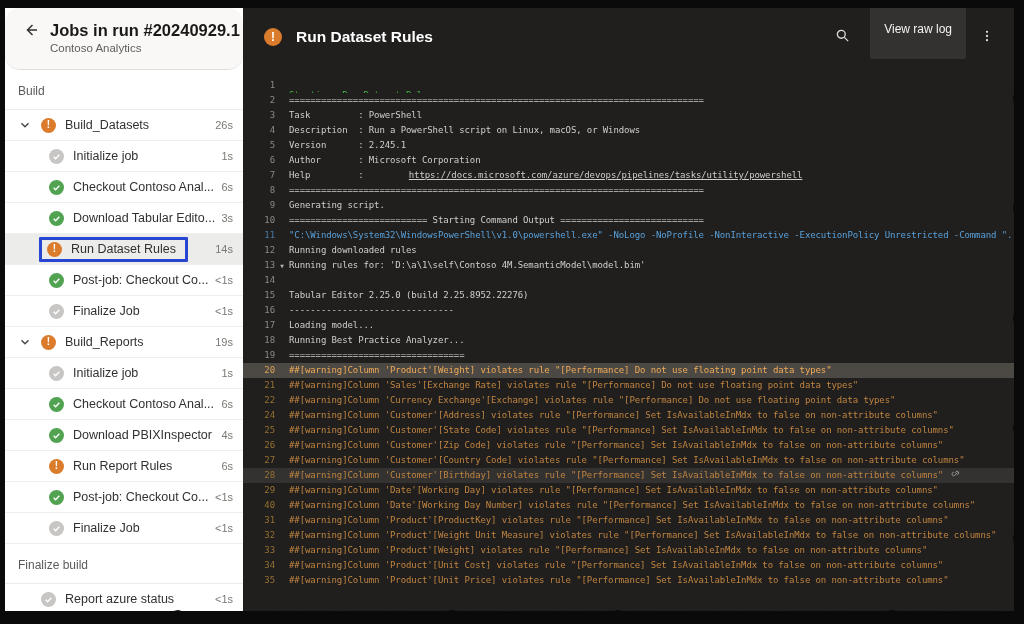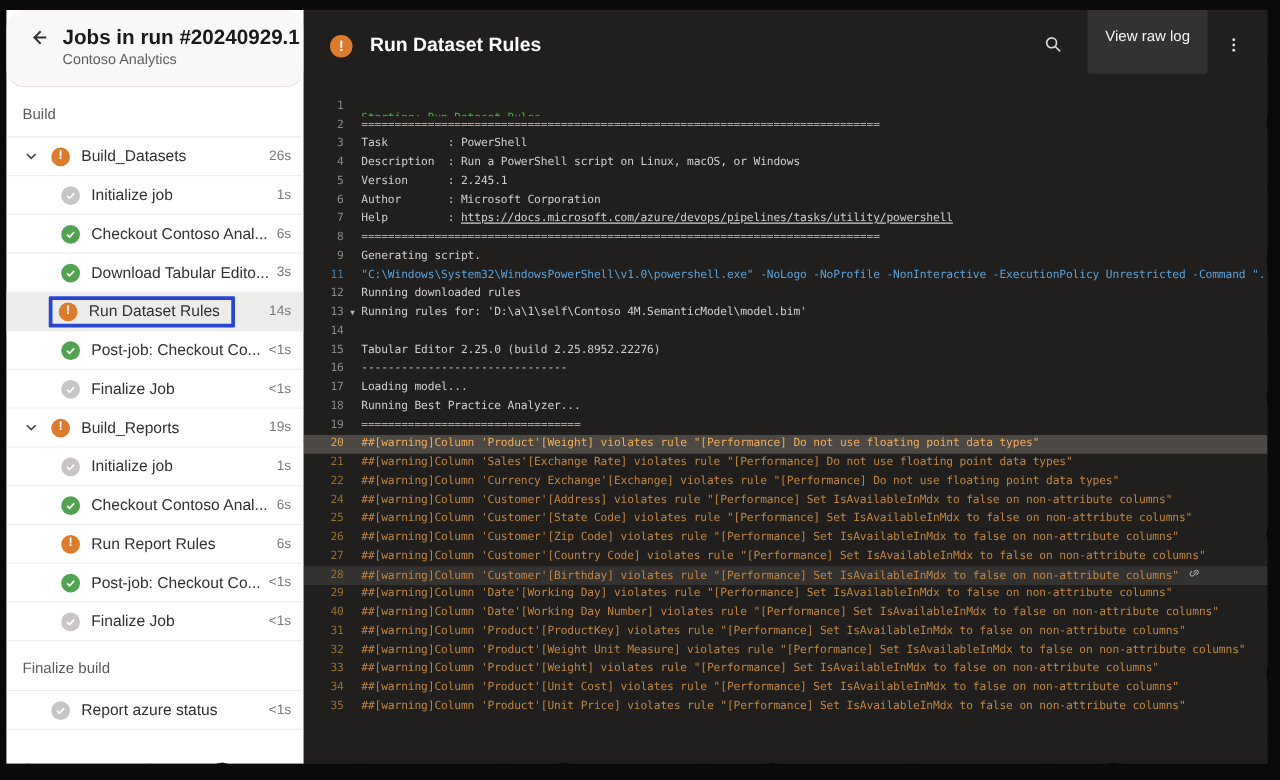--- a/index.html
+++ b/index.html
@@ -56,21 +56,21 @@
   .logline.t-green .txt { color:#43b843;margin-top:10px; }
   .logline.t-plain .txt { color:#cfcecd; }
   .logline.t-blue .txt { color:#58a0da; }
   .logline.t-blue .num { color:#4b7ba3; }
   .logline.t-warning .txt { color:#c08440; }
   .logline.t-warning .num { color:#96702f; }
   .logline.h-selected { background:#4c4843; }
   .logline.h-selected .txt { color:#f0ab58; }
   .logline.h-selected .num { color:#d9a055; }
   .logline.h-hover { background:#343230; }
-  .logline a { color:inherit; text-decoration:underline; }
+  .logline a { color:inherit; text-decoration:underline;margin-left:40px; }
   .linkicon { display:inline-block; vertical-align:-1px; margin-left:7px; }
 
   .torn { position:absolute; pointer-events:none; }
   .torn-b { left:0; bottom:0; width:1024px; height:18px; }
   .torn-r { right:0; top:0; width:16px; height:624px; }
 </style>
 </head>
 <body>
 
 <div class="screenshot">
@@ -176,20 +176,29 @@
           <div class="sb-item child">
             <span class="status-icon success">
               <svg width="9" height="9" viewBox="0 0 12 12">
                 <path d="M2.2 6.3 L4.8 8.9 L9.8 3.6" fill="none" stroke="#fff" stroke-width="1.8"></path>
               </svg>
             </span>
             <span class="sb-name">Checkout Contoso Anal...</span>
             <span class="sb-duration">6s</span>
           </div>
           <div class="sb-item child">
+            <span class="status-icon success">
+              <svg width="9" height="9" viewBox="0 0 12 12">
+                <path d="M2.2 6.3 L4.8 8.9 L9.8 3.6" fill="none" stroke="#fff" stroke-width="1.8"></path>
+              </svg>
+            </span>
+            <span class="sb-name">Download PBIXInspector</span>
+            <span class="sb-duration">4s</span>
+          </div>
+          <div class="sb-item child">
             <span class="status-icon warning">!</span>
             <span class="sb-name">Run Report Rules</span>
             <span class="sb-duration">6s</span>
           </div>
           <div class="sb-item child">
             <span class="status-icon success">
               <svg width="9" height="9" viewBox="0 0 12 12">
                 <path d="M2.2 6.3 L4.8 8.9 L9.8 3.6" fill="none" stroke="#fff" stroke-width="1.8"></path>
               </svg>
             </span>
@@ -245,20 +254,21 @@
       <div class="log-body" id="log-body">
           <div class="logline t-green"><span class="num">1</span><span class="exp"></span><span class="txt">Starting: Run Dataset Rules</span></div>
           <div class="logline t-plain"><span class="num">2</span><span class="exp"></span><span class="txt">==============================================================================</span></div>
           <div class="logline t-plain"><span class="num">3</span><span class="exp"></span><span class="txt">Task         : PowerShell</span></div>
           <div class="logline t-plain"><span class="num">4</span><span class="exp"></span><span class="txt">Description  : Run a PowerShell script on Linux, macOS, or Windows</span></div>
           <div class="logline t-plain"><span class="num">5</span><span class="exp"></span><span class="txt">Version      : 2.245.1</span></div>
           <div class="logline t-plain"><span class="num">6</span><span class="exp"></span><span class="txt">Author       : Microsoft Corporation</span></div>
           <div class="logline t-plain"><span class="num">7</span><span class="exp"></span><span class="txt"><span>Help         : </span><a href="#">https://docs.microsoft.com/azure/devops/pipelines/tasks/utility/powershell</a></span></div>
           <div class="logline t-plain"><span class="num">8</span><span class="exp"></span><span class="txt">==============================================================================</span></div>
           <div class="logline t-plain"><span class="num">9</span><span class="exp"></span><span class="txt">Generating script.</span></div>
+          <div class="logline t-plain"><span class="num">10</span><span class="exp"></span><span class="txt">========================== Starting Command Output ===========================</span></div>
           <div class="logline t-blue"><span class="num">11</span><span class="exp"></span><span class="txt">"C:\Windows\System32\WindowsPowerShell\v1.0\powershell.exe" -NoLogo -NoProfile -NonInteractive -ExecutionPolicy Unrestricted -Command ".</span></div>
           <div class="logline t-plain"><span class="num">12</span><span class="exp"></span><span class="txt">Running downloaded rules</span></div>
           <div class="logline t-plain"><span class="num">13</span><span class="exp">▼</span><span class="txt">Running rules for: 'D:\a\1\self\Contoso 4M.SemanticModel\model.bim'</span></div>
           <div class="logline t-plain"><span class="num">14</span><span class="exp"></span><span class="txt"></span></div>
           <div class="logline t-plain"><span class="num">15</span><span class="exp"></span><span class="txt">Tabular Editor 2.25.0 (build 2.25.8952.22276)</span></div>
           <div class="logline t-plain"><span class="num">16</span><span class="exp"></span><span class="txt">-------------------------------</span></div>
           <div class="logline t-plain"><span class="num">17</span><span class="exp"></span><span class="txt">Loading model...</span></div>
           <div class="logline t-plain"><span class="num">18</span><span class="exp"></span><span class="txt">Running Best Practice Analyzer...</span></div>
           <div class="logline t-plain"><span class="num">19</span><span class="exp"></span><span class="txt">=================================</span></div>
           <div class="logline t-warning h-selected"><span class="num">20</span><span class="exp"></span><span class="txt">##[warning]Column 'Product'[Weight] violates rule "[Performance] Do not use floating point data types"</span></div>

